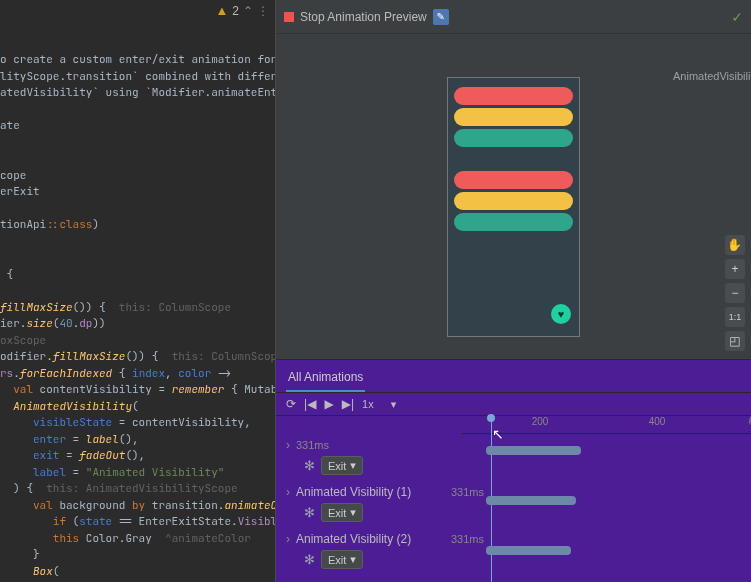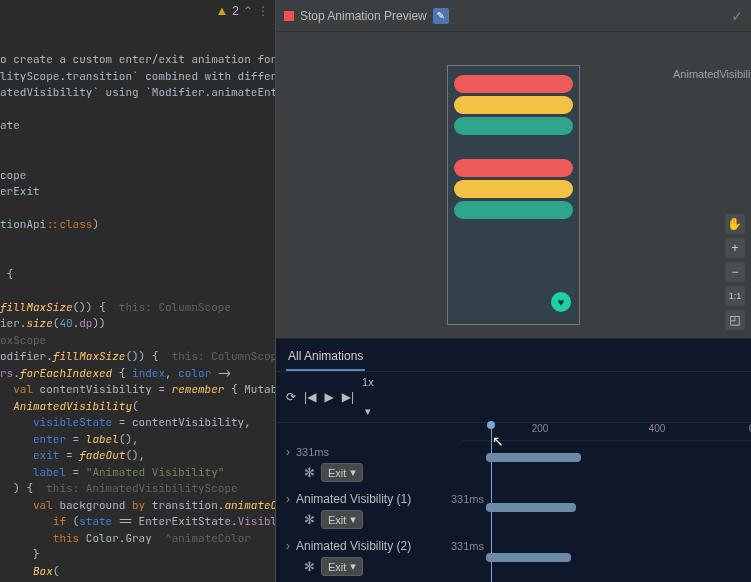--- a/index.html
+++ b/index.html
@@ -125,21 +125,21 @@
 .side-tools div {
   width: 20px; height: 20px;
   background: #4a4d4f;
   border-radius: 3px;
   display: flex; align-items: center; justify-content: center;
   color: #ccc;
   font-size: 12px;
 }
 .anim-panel {
   flex: 1;
-  background: #0f172a;
+  background: #4c1d95;
   border-top: 1px solid #272727;
   position: relative;
 }
 .anim-tabs {
   display: flex;
   padding: 6px 10px 0 10px;
   border-bottom: 1px solid #272727;
 }
 .anim-tab {
   padding: 4px 2px 6px 2px;
@@ -147,21 +147,21 @@
   border-bottom: 2px solid #4e8ad4;
 }
 .playback-row {
   display: flex;
   align-items: center;
   gap: 8px;
   padding: 4px 10px;
   border-bottom: 1px solid #272727;
 }
 .pb-btn { color: #bbb; font-size: 12px; cursor: pointer; }
-.speed-dd { color: #bbb; font-size: 11px; display: flex; align-items: center; gap: 17px; flex-direction: column; }
+.speed-dd { color: #bbb; font-size: 11px; display: flex; align-items: center; gap: 17px; }
 .timeline-area {
   position: relative;
   height: 100%;
 }
 .ruler {
   position: absolute;
   top: 0; left: 186px; right: 0;
   height: 18px;
   display: flex;
   font-size: 10px;

